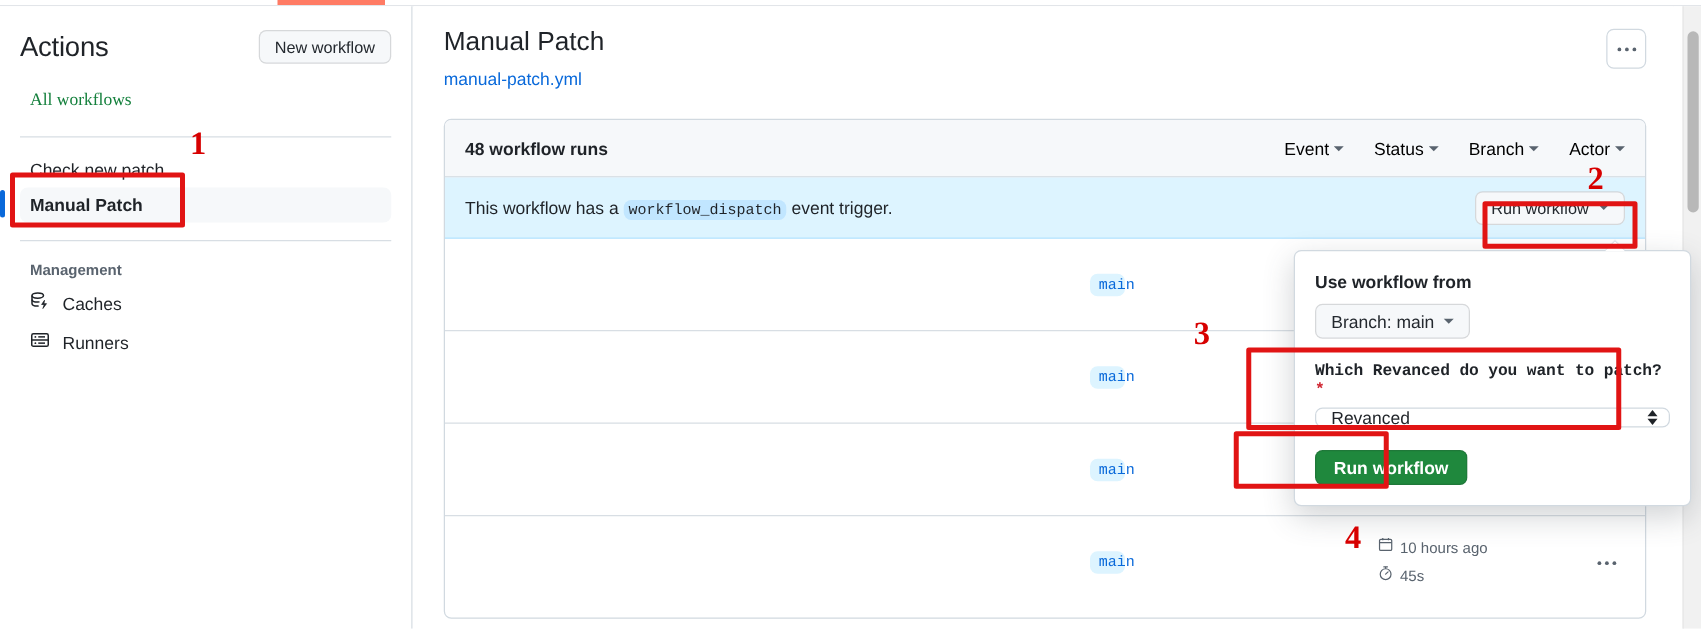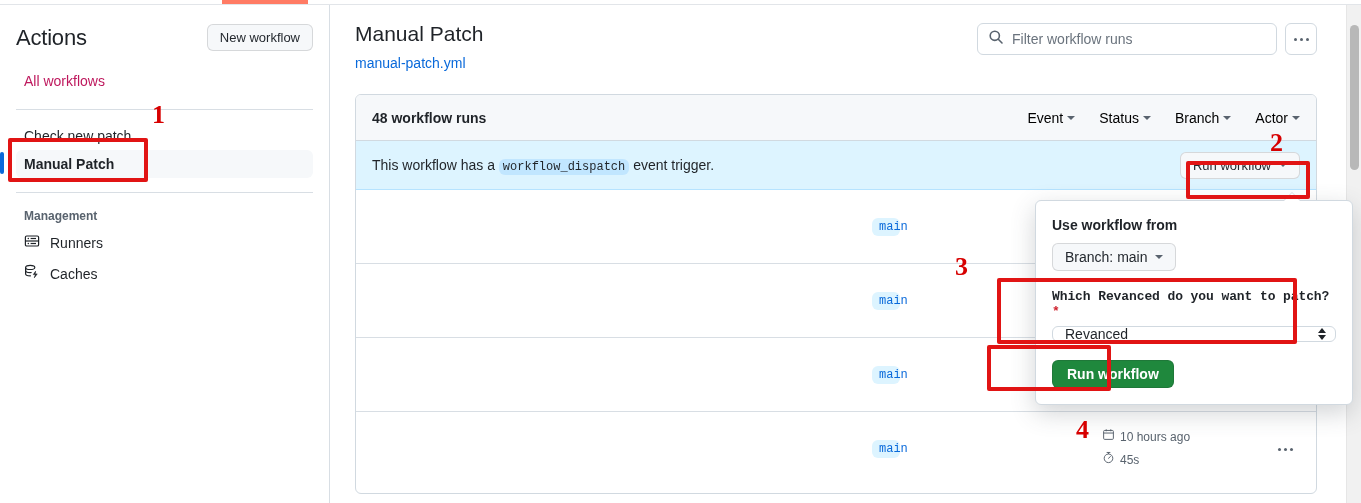--- a/index.html
+++ b/index.html
@@ -42,23 +42,23 @@
     font-size: 22px; font-weight: 400; letter-spacing: -0.2px; color: #1f2328;
   }
   .new-workflow-btn {
     font-size: 13px; color: #24292f;
     background: #f6f8fa; border: 1px solid rgba(31,35,40,0.15);
     border-radius: 6px; padding: 5px 12px; cursor: pointer;
     font-family: "Liberation Sans", sans-serif;
     white-space: nowrap;
   }
   .sidebar-link {
-    display: block; font-size: 14px; color: #be185d;
+    display: block; font-size: 14px; color: #15803d;
     padding: 6px 8px; border-radius: 6px; margin: 6px 0 0 0;
-    text-decoration: none; cursor: pointer;
+    text-decoration: none; cursor: pointer; font-family: Liberation Serif, serif;
   }
   .sidebar-sep {
     height: 1px; background: #d8dee4; margin: 14px 0 12px 0;
   }
   .wf-item {
     position: relative; display: block; font-size: 14px; color: #1f2328;
     padding: 6px 8px; border-radius: 6px; cursor: pointer;
     text-decoration: none;
   }
   .wf-item.selected {
@@ -274,65 +274,56 @@
     <a class="sidebar-link">All workflows</a>
 
     <div class="sidebar-sep"></div>
 
     <a class="wf-item">Check new patch</a>
     <a class="wf-item selected">Manual Patch</a>
 
     <div class="sidebar-sep"></div>
 
     <div class="mgmt-label">Management</div>
+
+    <a class="mgmt-item">
+      <span>
+        <svg width="16" height="16" viewBox="0 0 16 16" fill="none" stroke="#1f2328" stroke-width="1.2">
+          <ellipse cx="6.2" cy="3.4" rx="4.6" ry="2.1"></ellipse>
+          <path d="M1.6 3.4v3.1c0 1.16 2.06 2.1 4.6 2.1 .5 0 .98-.04 1.43-.1"></path>
+          <path d="M1.6 6.6v3.1c0 1.16 2.06 2.1 4.6 2.1 .25 0 .5-.01.73-.03"></path>
+          <path d="M11.6 7.2l-2.3 3.4h2.1l-1.1 3.2 2.9-3.9h-2.1z" fill="#1f2328" stroke-width="0.6"></path>
+        </svg>
+      </span>
+      <span>Caches</span>
+    </a>
 
     <a class="mgmt-item">
       <span>
         <svg width="16" height="16" viewBox="0 0 16 16" fill="none" stroke="#1f2328" stroke-width="1.2">
           <rect x="1.4" y="3" width="13.2" height="10" rx="1.3"></rect>
           <line x1="1.4" y1="8" x2="14.6" y2="8"></line>
           <circle cx="4.3" cy="5.5" r="0.75" fill="#1f2328" stroke="none"></circle>
           <circle cx="4.3" cy="10.5" r="0.75" fill="#1f2328" stroke="none"></circle>
           <line x1="6.6" y1="5.5" x2="12" y2="5.5"></line>
           <line x1="6.6" y1="10.5" x2="12" y2="10.5"></line>
         </svg>
       </span>
       <span>Runners</span>
     </a>
-
-    <a class="mgmt-item">
-      <span>
-        <svg width="16" height="16" viewBox="0 0 16 16" fill="none" stroke="#1f2328" stroke-width="1.2">
-          <ellipse cx="6.2" cy="3.4" rx="4.6" ry="2.1"></ellipse>
-          <path d="M1.6 3.4v3.1c0 1.16 2.06 2.1 4.6 2.1 .5 0 .98-.04 1.43-.1"></path>
-          <path d="M1.6 6.6v3.1c0 1.16 2.06 2.1 4.6 2.1 .25 0 .5-.01.73-.03"></path>
-          <path d="M11.6 7.2l-2.3 3.4h2.1l-1.1 3.2 2.9-3.9h-2.1z" fill="#1f2328" stroke-width="0.6"></path>
-        </svg>
-      </span>
-      <span>Caches</span>
-    </a>
   </div>
 
   <div class="main">
 
     <div class="main-head">
       <div class="title-wrap">
         <div class="page-title">Manual Patch</div>
         <a class="page-sub">manual-patch.yml</a>
       </div>
       <div class="head-right">
-        <div class="search-box">
-          <span>
-            <svg width="16" height="16" viewBox="0 0 16 16" fill="none" stroke="#59636e" stroke-width="1.6">
-              <circle cx="6.8" cy="6.8" r="4.6"></circle>
-              <line x1="10.3" y1="10.3" x2="14" y2="14" stroke-linecap="round"></line>
-            </svg>
-          </span>
-          <input type="text" placeholder="Filter workflow runs" style="">
-        </div>
         <button class="kebab-btn">
           <i></i>
             <i></i>
             <i></i>
         </button>
       </div>
     </div>
 
     <div class="runs-panel">
 

